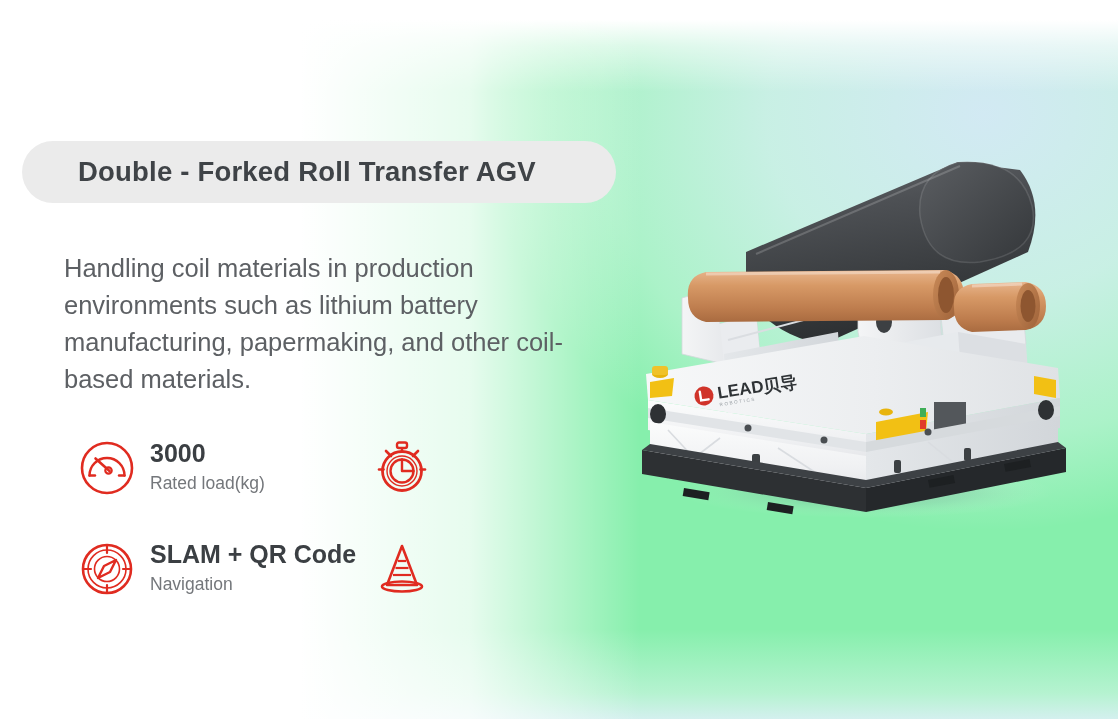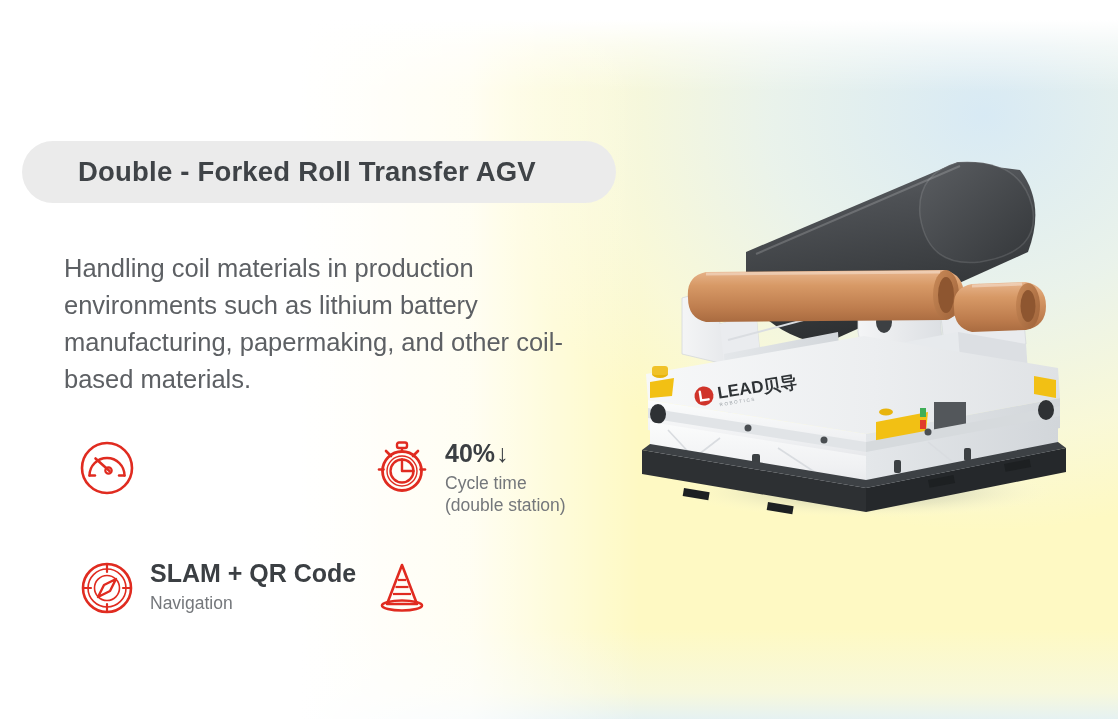--- a/index.html
+++ b/index.html
@@ -11,21 +11,21 @@
     height: 719px;
     overflow: hidden;
     font-family: "Liberation Sans", sans-serif;
     background: #ffffff;
   }
 
   #stage {
     position: relative;
     width: 1118px;
     height: 719px;
-    background: #fef9c3;
+    background: #86efac;
     overflow: hidden;
   }
 
   
   .bg-layer {
     position: absolute;
     inset: 0;
     pointer-events: none;
   }
   .bg-topright {
@@ -176,48 +176,46 @@
       <div class="spec-item col-1">
         <div class="spec-icon">
           <svg width="58" height="58" viewBox="0 0 58 58">
             <circle cx="29" cy="29" r="25" fill="none" stroke="#e02b20" stroke-width="2.6"></circle>
             <path d="M 11.5 36.5 A 17.5 17.5 0 0 1 46.5 36.5" fill="none" stroke="#e02b20" stroke-width="2.4" stroke-linecap="round"></path>
             <line x1="11.5" y1="36.5" x2="17" y2="36.5" stroke="#e02b20" stroke-width="2.4" stroke-linecap="round"></line>
             <line x1="41" y1="36.5" x2="46.5" y2="36.5" stroke="#e02b20" stroke-width="2.4" stroke-linecap="round"></line>
             <line x1="17.5" y1="19.5" x2="31.5" y2="32" stroke="#e02b20" stroke-width="2.6" stroke-linecap="round"></line>
             <circle cx="30.5" cy="31.5" r="3.2" fill="none" stroke="#e02b20" stroke-width="2.2"></circle>
           </svg>
+        </div>
+        <div class="spec-text">
+          <div class="spec-value">
+            <span>3000</span>
+          </div>
+          <div class="spec-label">
+            <span>Rated load(kg)</span>
+          </div>
         </div>
       </div>
 
       <div class="spec-item col-2">
         <div class="spec-icon">
           <svg width="58" height="58" viewBox="0 0 58 58">
             <rect x="24" y="3.5" width="10" height="5.5" rx="2" fill="none" stroke="#e02b20" stroke-width="2.4"></rect>
             <line x1="29" y1="9" x2="29" y2="12.5" stroke="#e02b20" stroke-width="2.4"></line>
             <path d="M 13 12 l 5 5" stroke="#e02b20" stroke-width="2.6" stroke-linecap="round"></path>
             <path d="M 45 12 l -5 5" stroke="#e02b20" stroke-width="2.6" stroke-linecap="round"></path>
             <path d="M 10.5 30.5 l -4.5 0" stroke="#e02b20" stroke-width="2.6" stroke-linecap="round"></path>
             <path d="M 47.5 30.5 l 4.5 0" stroke="#e02b20" stroke-width="2.6" stroke-linecap="round"></path>
             <circle cx="29" cy="32" r="19.5" fill="none" stroke="#e02b20" stroke-width="2.8"></circle>
             <circle cx="29" cy="32" r="15" fill="none" stroke="#e02b20" stroke-width="1.4"></circle>
             <path d="M 29 32 L 29 20.5 A 11.5 11.5 0 0 1 40.5 32 Z" fill="none" stroke="#e02b20" stroke-width="2.4" stroke-linejoin="round"></path>
             <path d="M 29 20.5 A 11.5 11.5 0 1 0 40.5 32" fill="none" stroke="#e02b20" stroke-width="2.4" stroke-linecap="round"></path>
           </svg>
         </div>
-        <div class="spec-text">
-          <div class="spec-value">
-            <span>40%</span>
-            <span class="spec-arrow">↓</span>
-          </div>
-          <div class="spec-label">
-            <span>Cycle time</span>
-            <span class="l2">(double station)</span>
-          </div>
-        </div>
       </div>
 
     </div>
 
     <div class="spec-row row-2">
 
       <div class="spec-item col-1">
         <div class="spec-icon">
           <svg width="58" height="58" viewBox="0 0 58 58">
             <circle cx="29" cy="29" r="24" fill="none" stroke="#e02b20" stroke-width="2.6"></circle>

